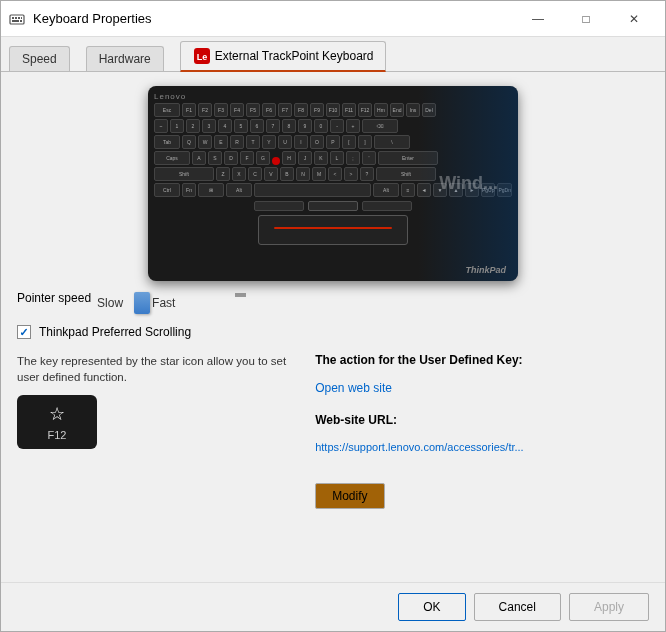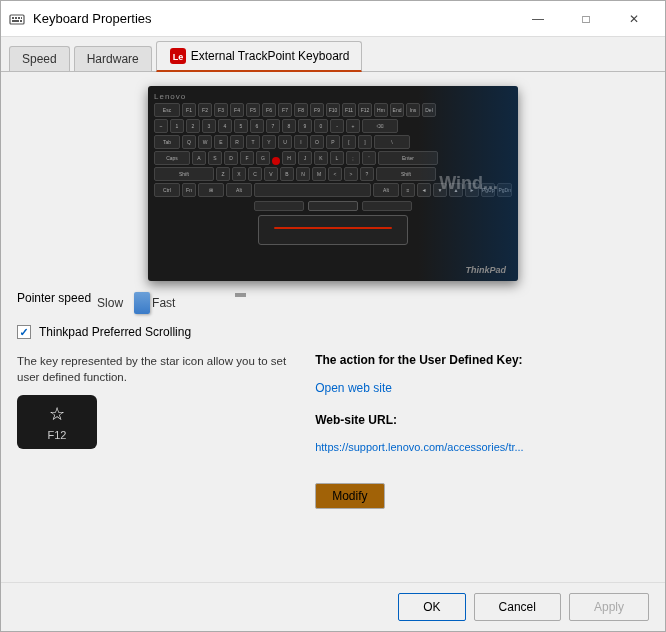--- a/index.html
+++ b/index.html
@@ -61,21 +61,21 @@
       color: #444;
     }
 
     .tab-bar {
       display: flex;
       align-items: flex-end;
       padding: 4px 8px 0 8px;
       background: #f0f0f0;
       border-bottom: 1px solid #bbb;
       flex-shrink: 0;
-      gap: 4px;
+      gap: 16px;
     }
     .tab {
       padding: 5px 12px;
       border: 1px solid #bbb;
       border-bottom: none;
       background: #e0e0e0;
       cursor: pointer;
       font-size: 12px;
       border-radius: 3px 3px 0 0;
       color: #333;
@@ -97,21 +97,21 @@
       display: flex;
       flex-direction: column;
       gap: 10px;
       overflow: hidden;
     }
 
     .keyboard-image {
       width: 370px;
       height: 195px;
       background: #1a1a1a;
-      border-radius: 3px;
+      border-radius: 8px;
       margin: 0 auto;
       position: relative;
       display: flex;
       flex-direction: column;
       align-items: center;
       justify-content: flex-start;
       padding: 6px;
       box-shadow: 0 4px 12px rgba(0,0,0,0.5);
       overflow: hidden;
     }

